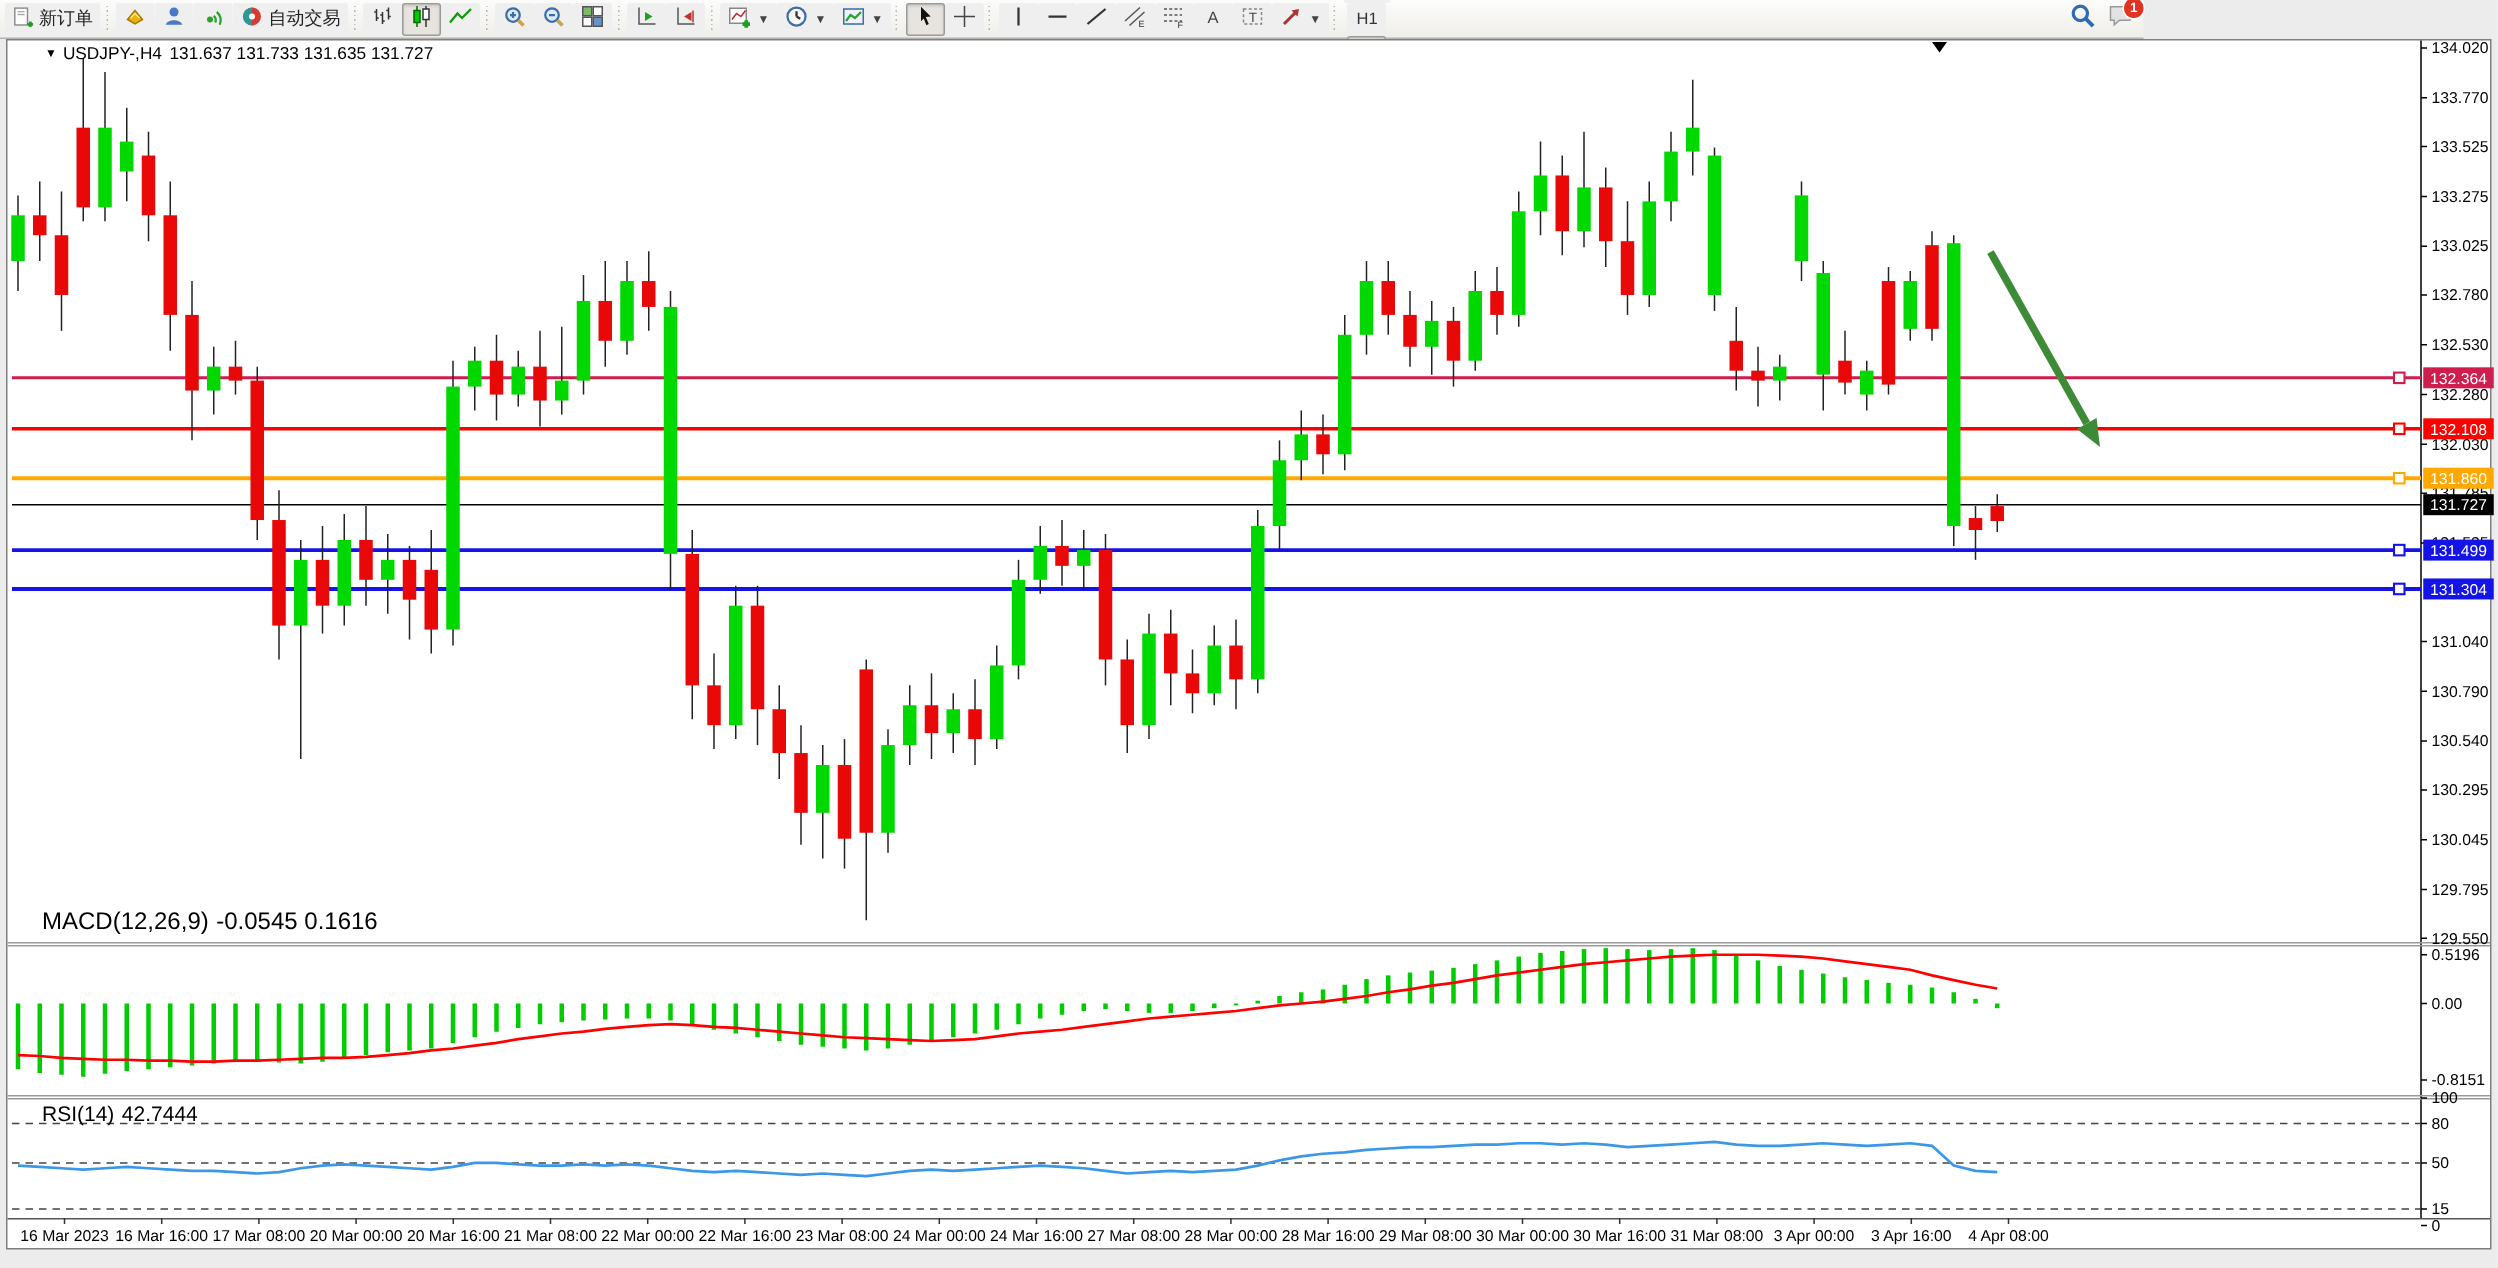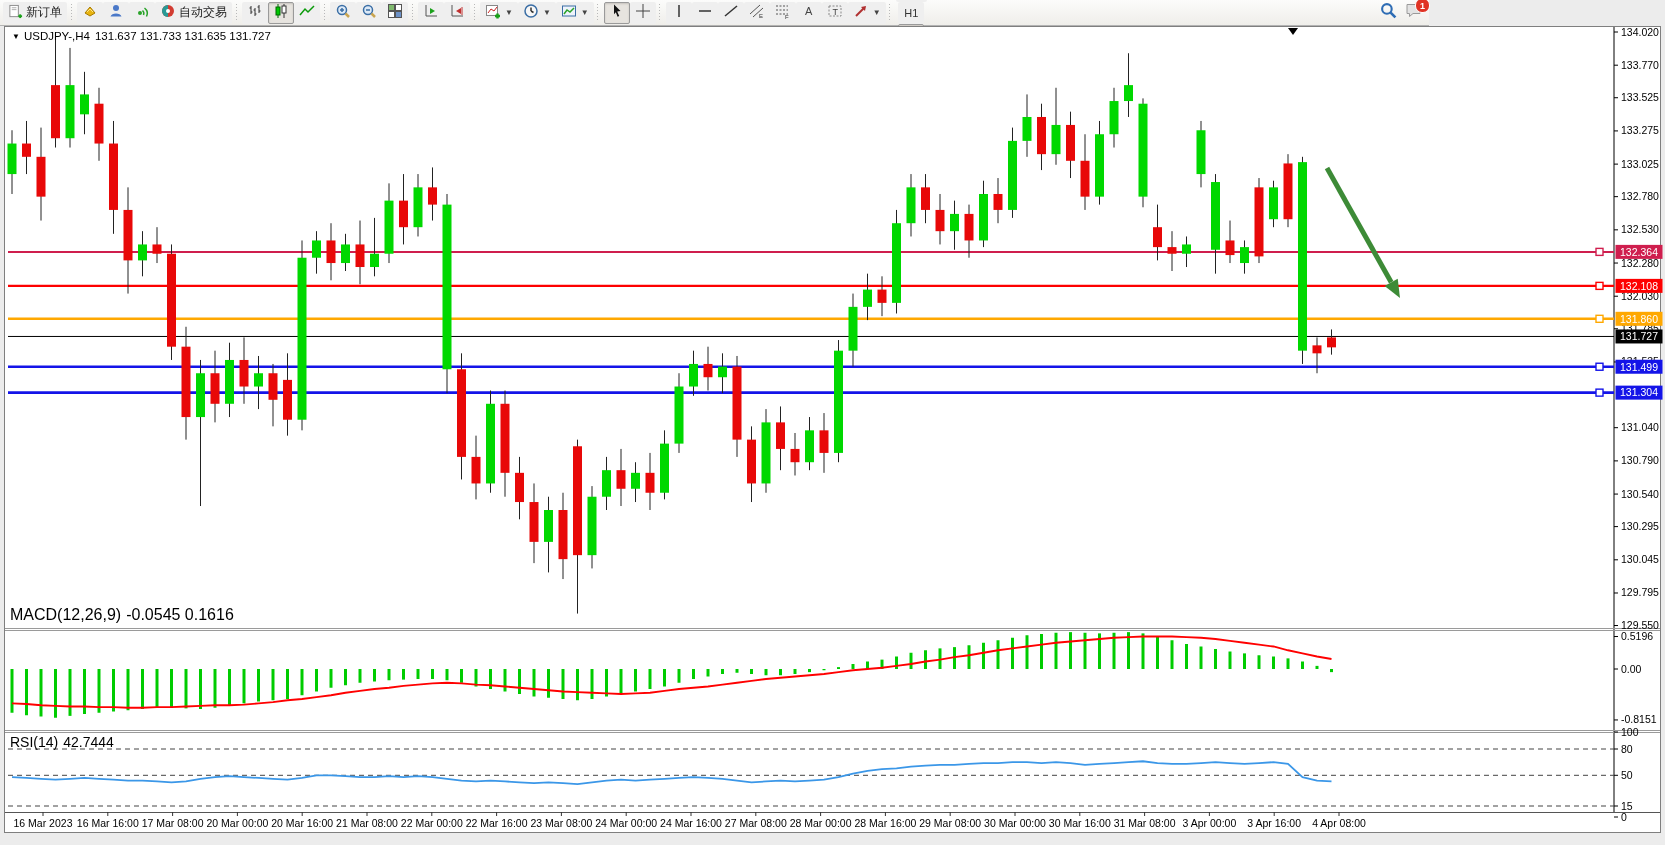--- a/index.html
+++ b/index.html
@@ -17,21 +17,21 @@
   .tf{font-size:11px;color:#333;min-width:26px;}
   .caret{font-size:8px;color:#444;margin-left:1px;}
   .right-icons{margin-left:auto;display:flex;align-items:center;margin-right:6px;gap:8px;}
   .chat-wrap{position:relative;}
   .badge{position:absolute;top:-4px;right:-7px;background:#e03324;color:#fff;font-size:9px;
     min-width:13px;height:13px;border-radius:7px;display:flex;align-items:center;justify-content:center;
     border:1px solid #fff;font-weight:bold;}
   
   .chart-region{position:absolute;left:0;top:26px;width:1665px;height:819px;}
   svg text{font-family:"Liberation Sans","DejaVu Sans",sans-serif;}
-  .overlay{position:absolute;color:#000;white-space:nowrap;}
+  .overlay{position:absolute;color:#000;white-space:nowrap;margin-left:18px;}
   #symbol-label{left:12px;top:4px;font-size:11.5px;}
   #symbol-label .tri{font-size:8px;vertical-align:1px;margin-right:4px;}
   #macd-label{left:10px;top:580px;font-size:16px;}
   #rsi-label{left:10px;top:708px;font-size:14px;}
   .ind-val{margin-left:5px;}
 </style>
 </head>
 <body>
 
 <div class="toolbar">

